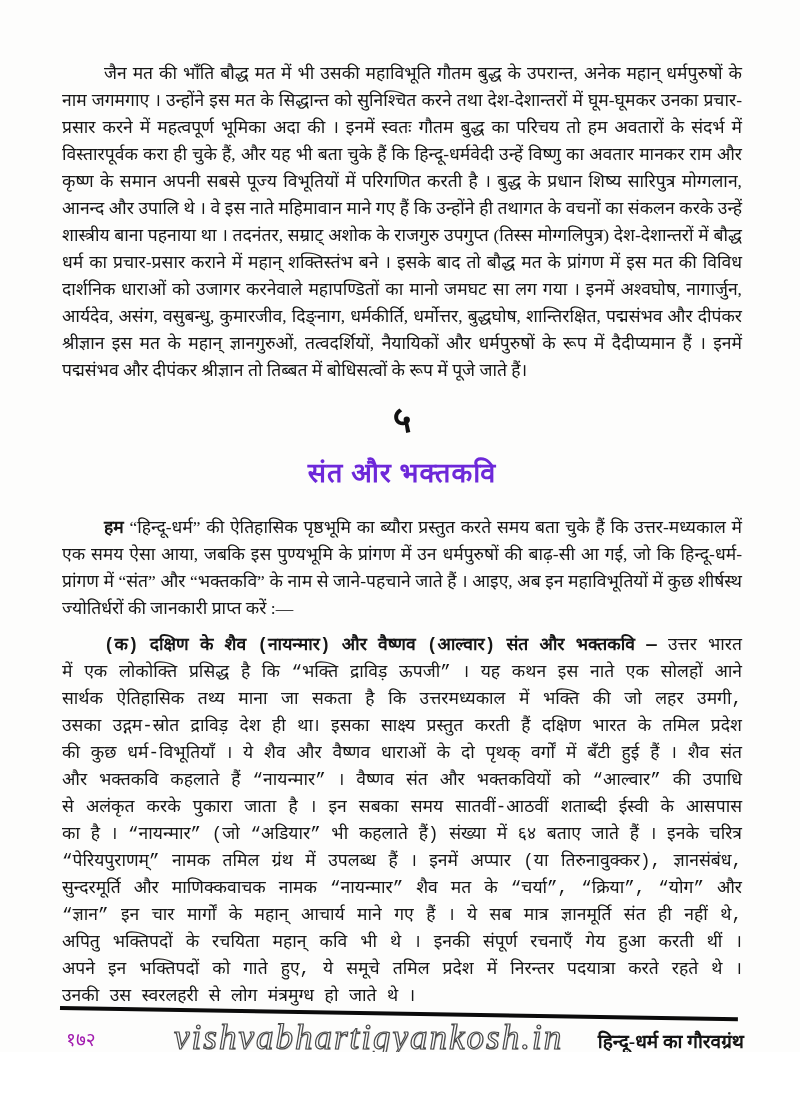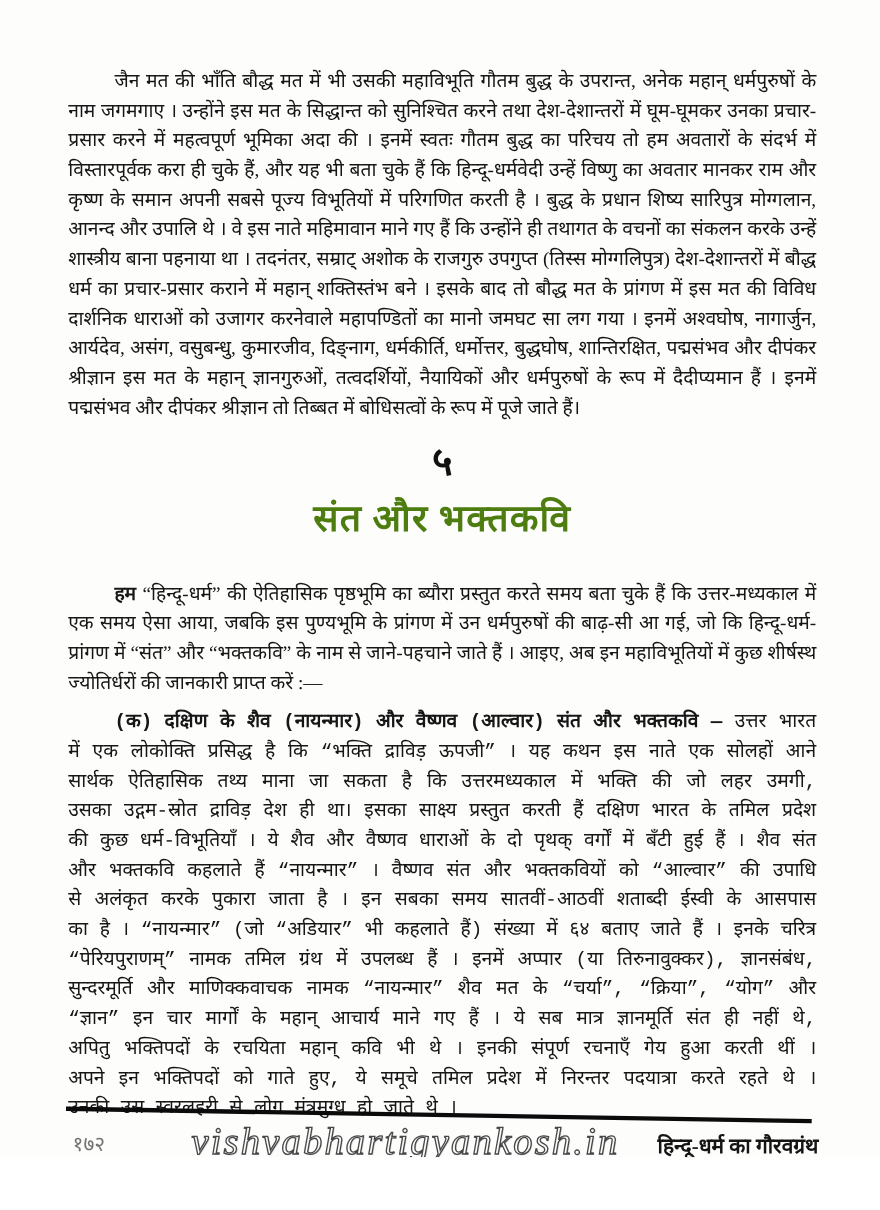--- a/index.html
+++ b/index.html
@@ -40,48 +40,48 @@
     text-align: center;
     font-size: 36px;
     font-weight: bold;
     color: #111;
   }
   h1.chapter-title {
     margin: 0 0 0 0;
     height: 58px;
     line-height: 58px;
     text-align: center;
-    font-size: 34px;
+    font-size: 27px;
     font-weight: bold;
     letter-spacing: 1px;
-    color: #4d7c0f;
+    color: #6d28d9;
   }
   p.section-intro {
-    margin-top: 24px;
+    margin-top: 12px;
   }
   p.ka-para {
     margin-top: 10px;
     font-family: Liberation Mono, monospace;
   }
   .footer-rule {
     position: absolute;
     left: 60px;
     top: 1006px;
     width: 678px;
     height: 4px;
     background: #0b0b0b;
     transform: rotate(0.95deg);
     transform-origin: left center;
   }
   .page-number {
     position: absolute;
     left: 66px;
     top: 1026px;
     font-size: 19px;
-    color: #737373;
+    color: #a21caf;
   }
   .watermark {
     position: absolute;
     left: 174px;
     top: 1018px;
     width: 470px;
     font-size: 35px;
     font-style: italic;
     letter-spacing: 2px;
     white-space: nowrap;

